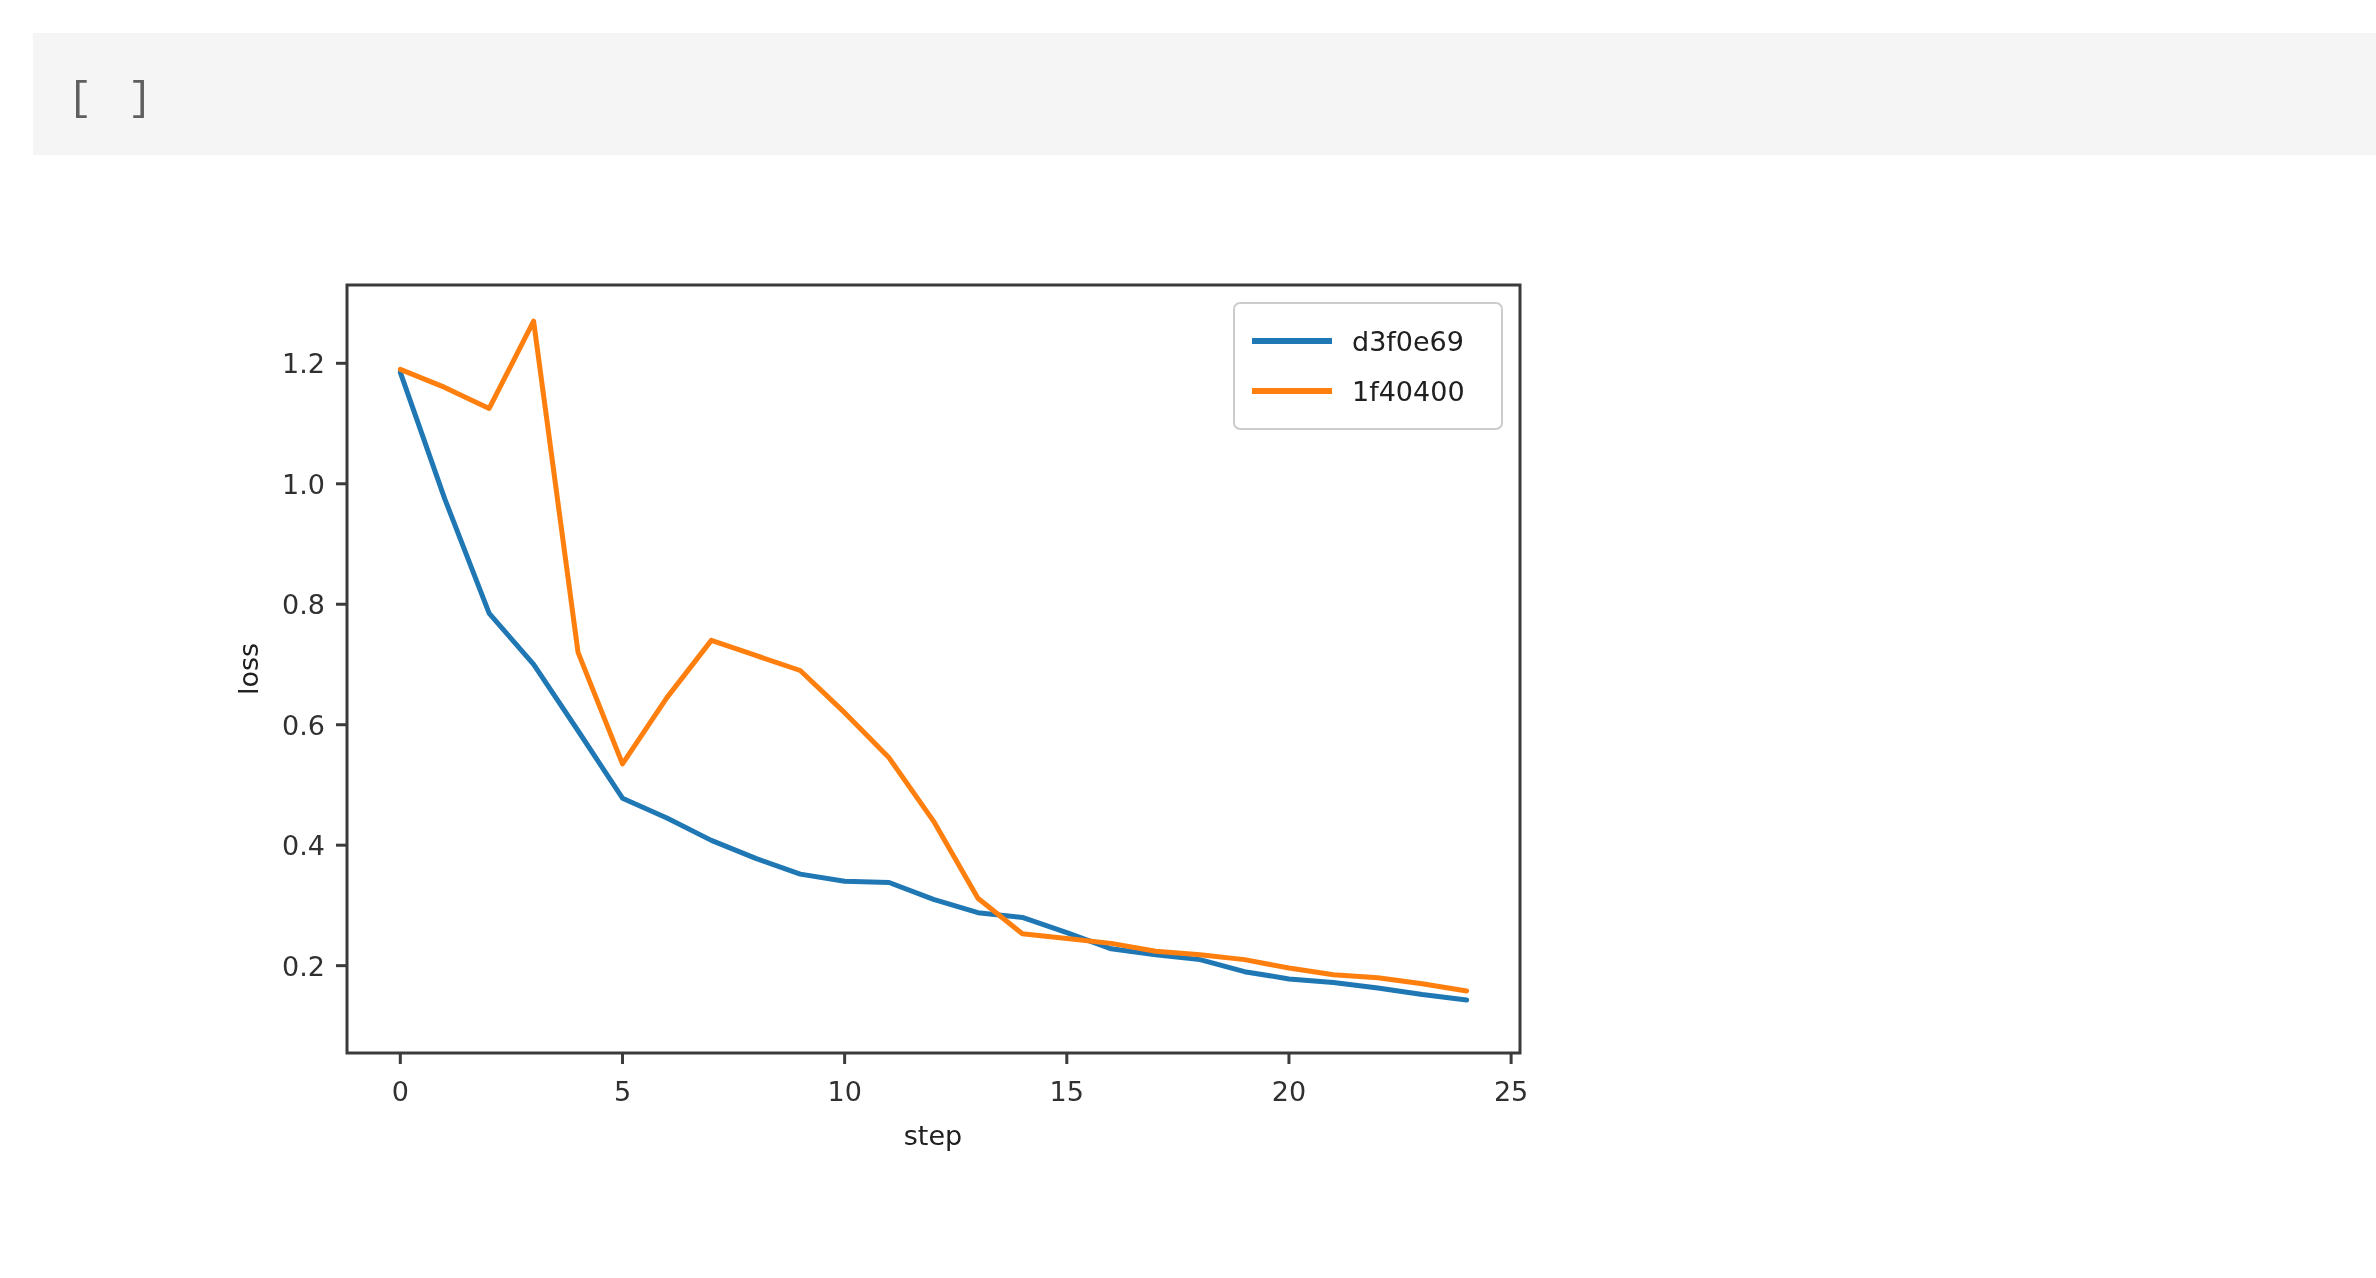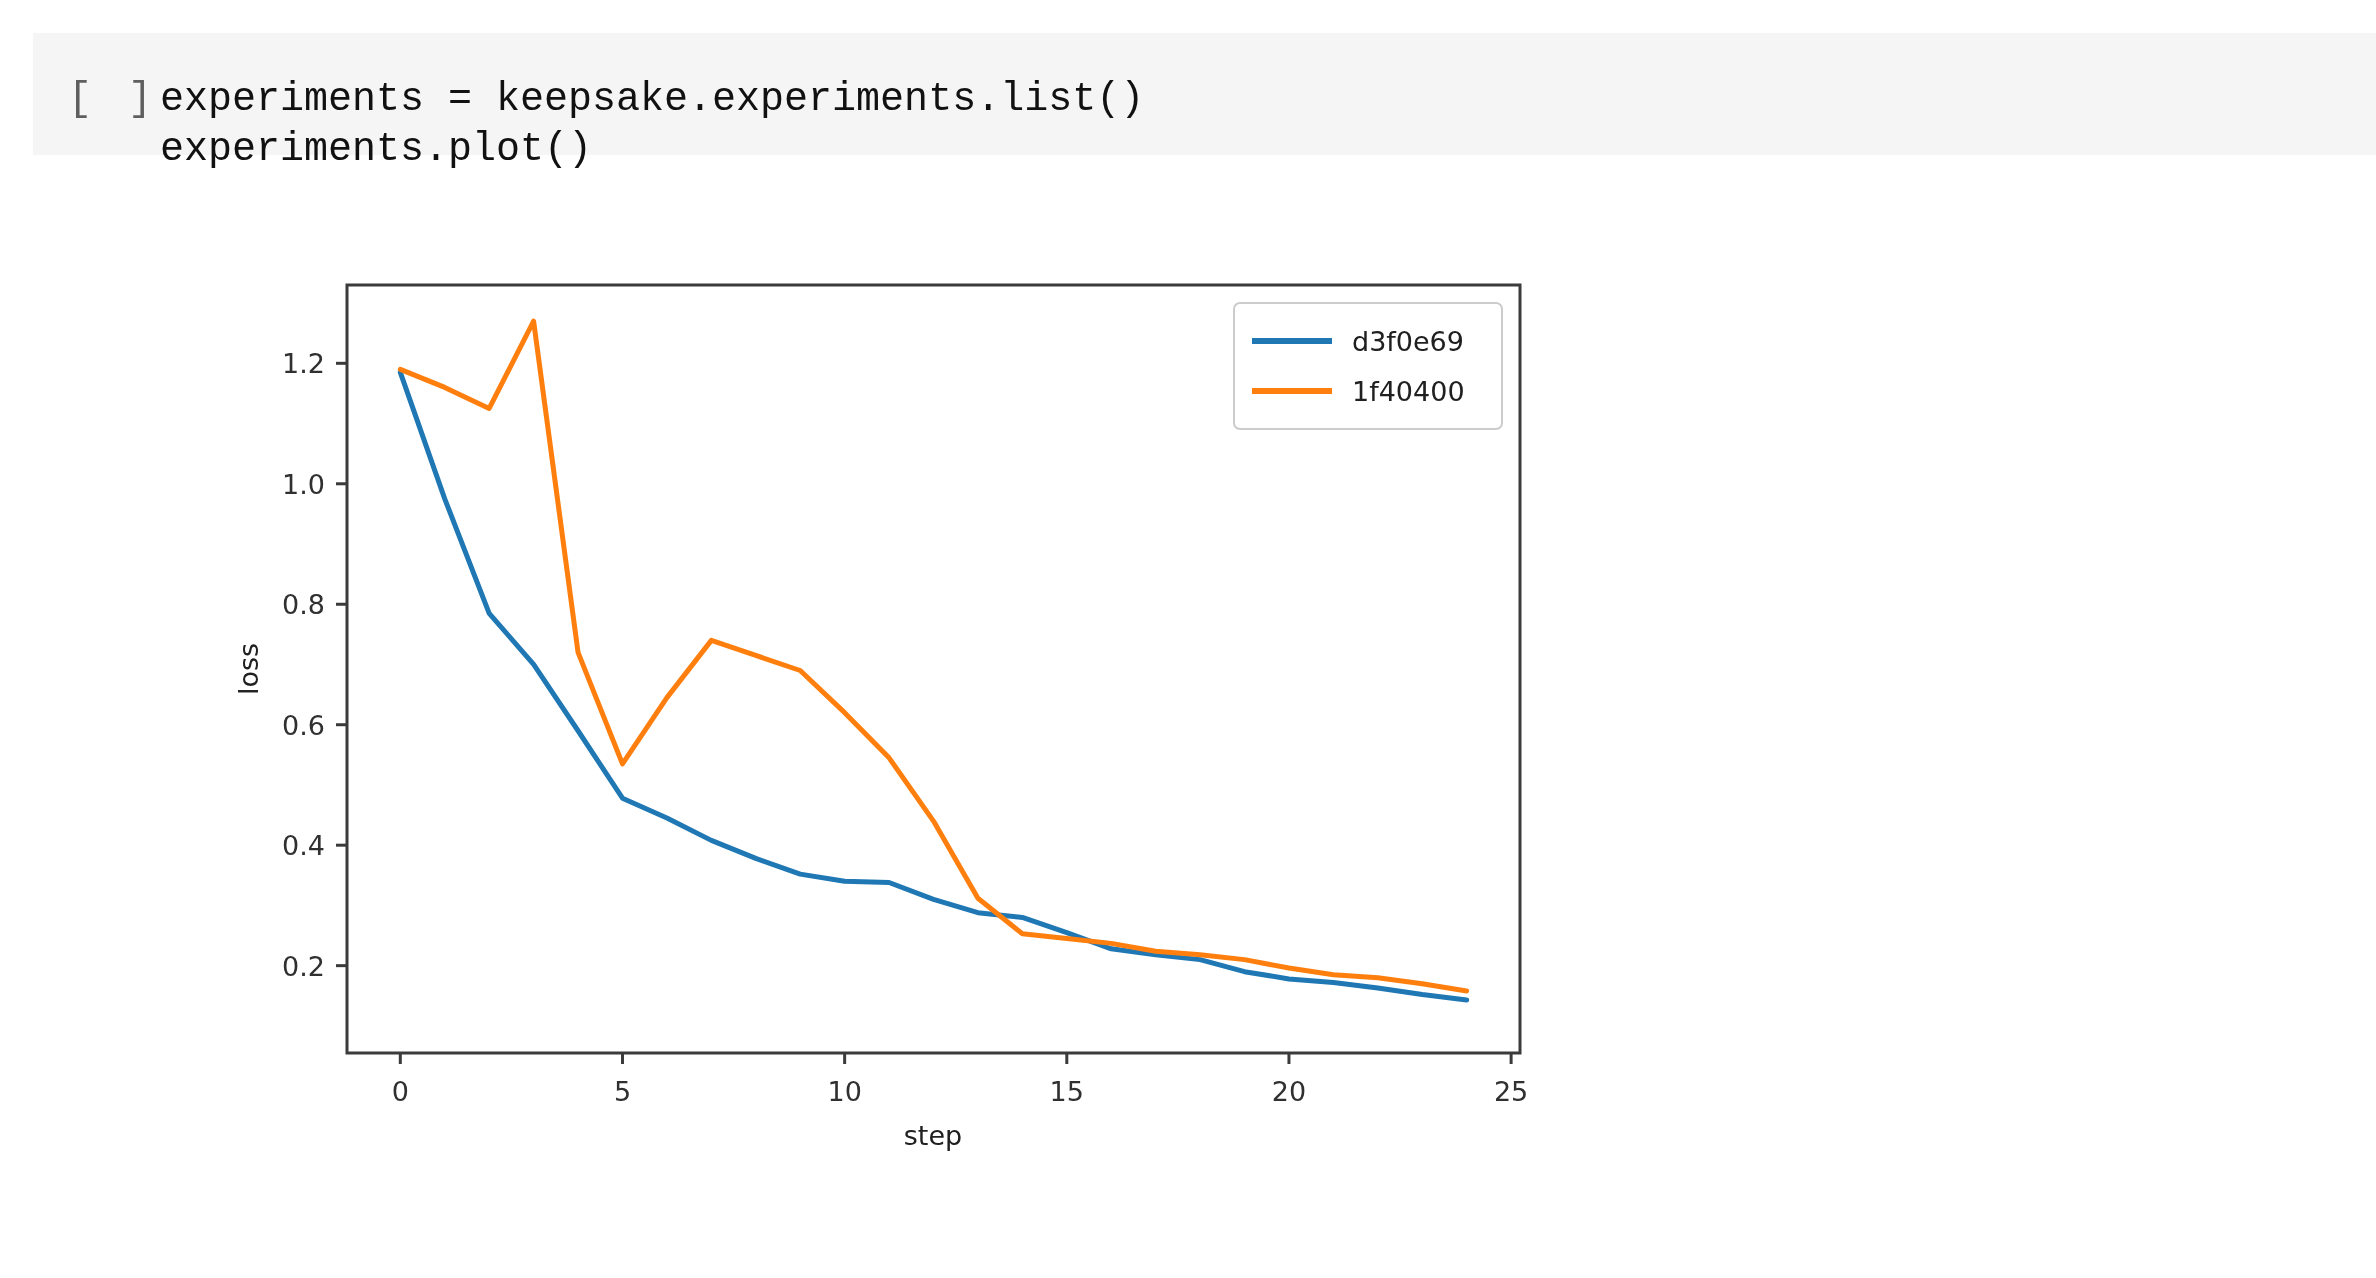--- a/index.html
+++ b/index.html
@@ -92,22 +92,20 @@
     fill: #ffffff;
     stroke: #cccccc;
     stroke-width: 2;
   }
 </style>
 </head>
 <body>
 
 <div id="code-cell">
   <div class="prompt">[ ]</div>
-  <div class="code-lines">experiments = keepsake.experiments.list()
-experiments.plot()</div>
 </div>
 
 <div id="figure">
   <svg id="plot-svg" width="1480" height="1000" viewBox="0 0 1480 1000">
 
     <g id="spines">
       <rect class="spine" x="197" y="115" width="1173" height="768"></rect>
     </g>
 
     <g id="xticks-marks">

